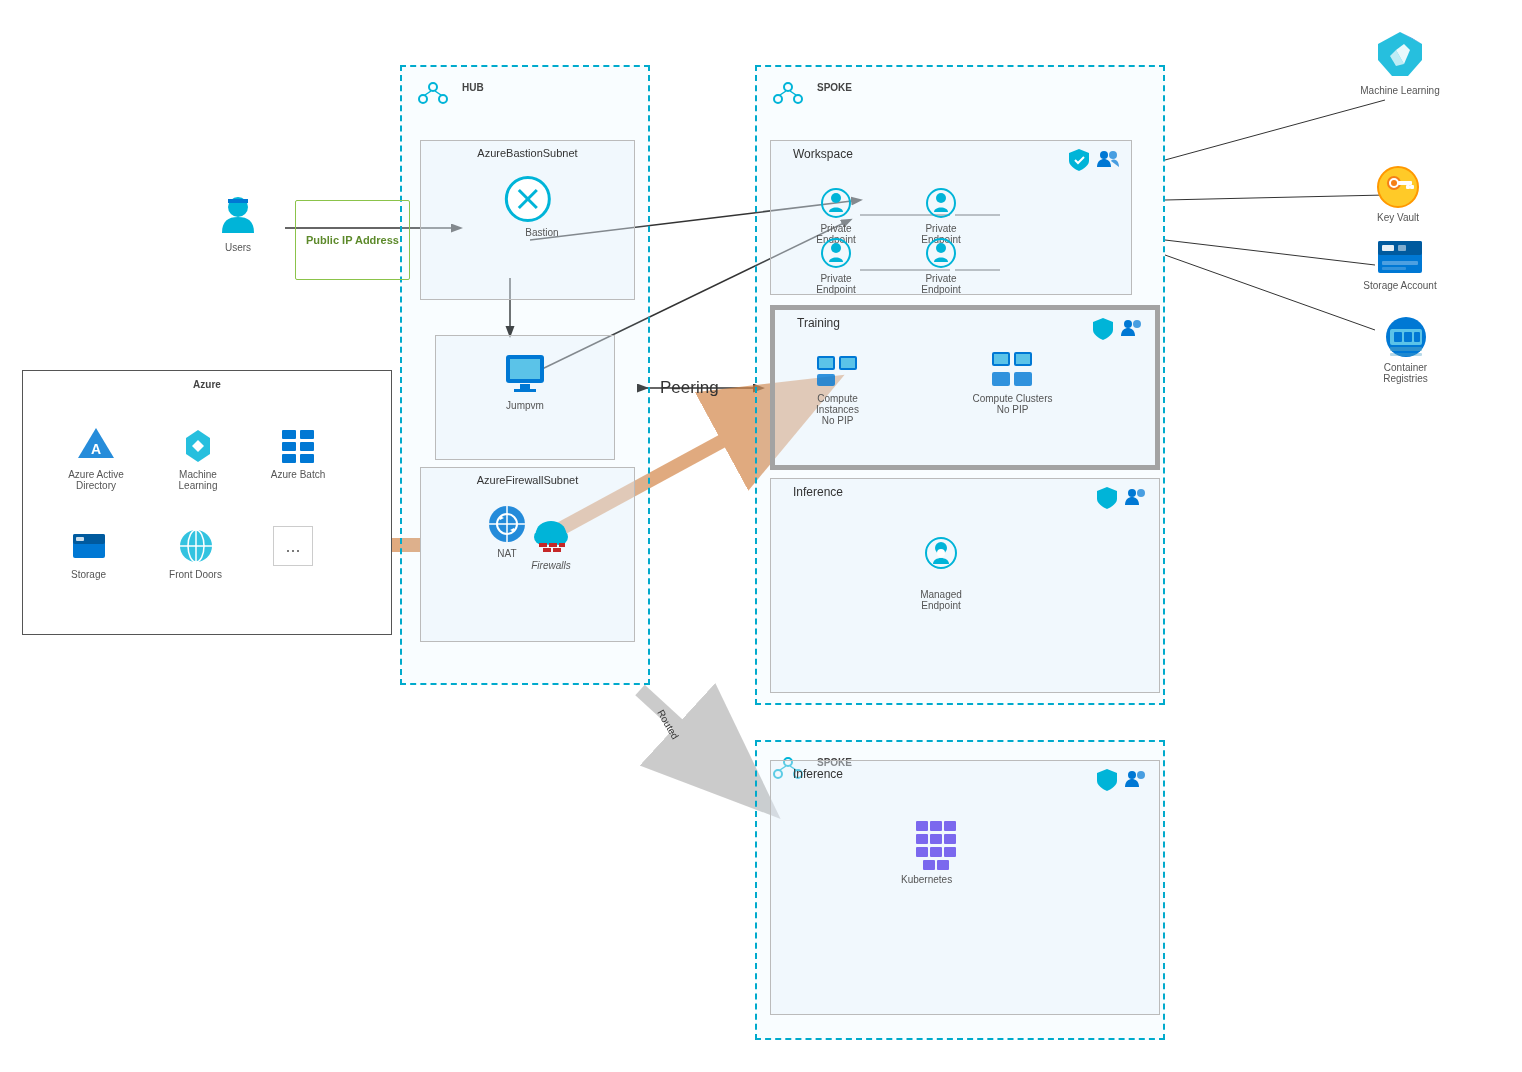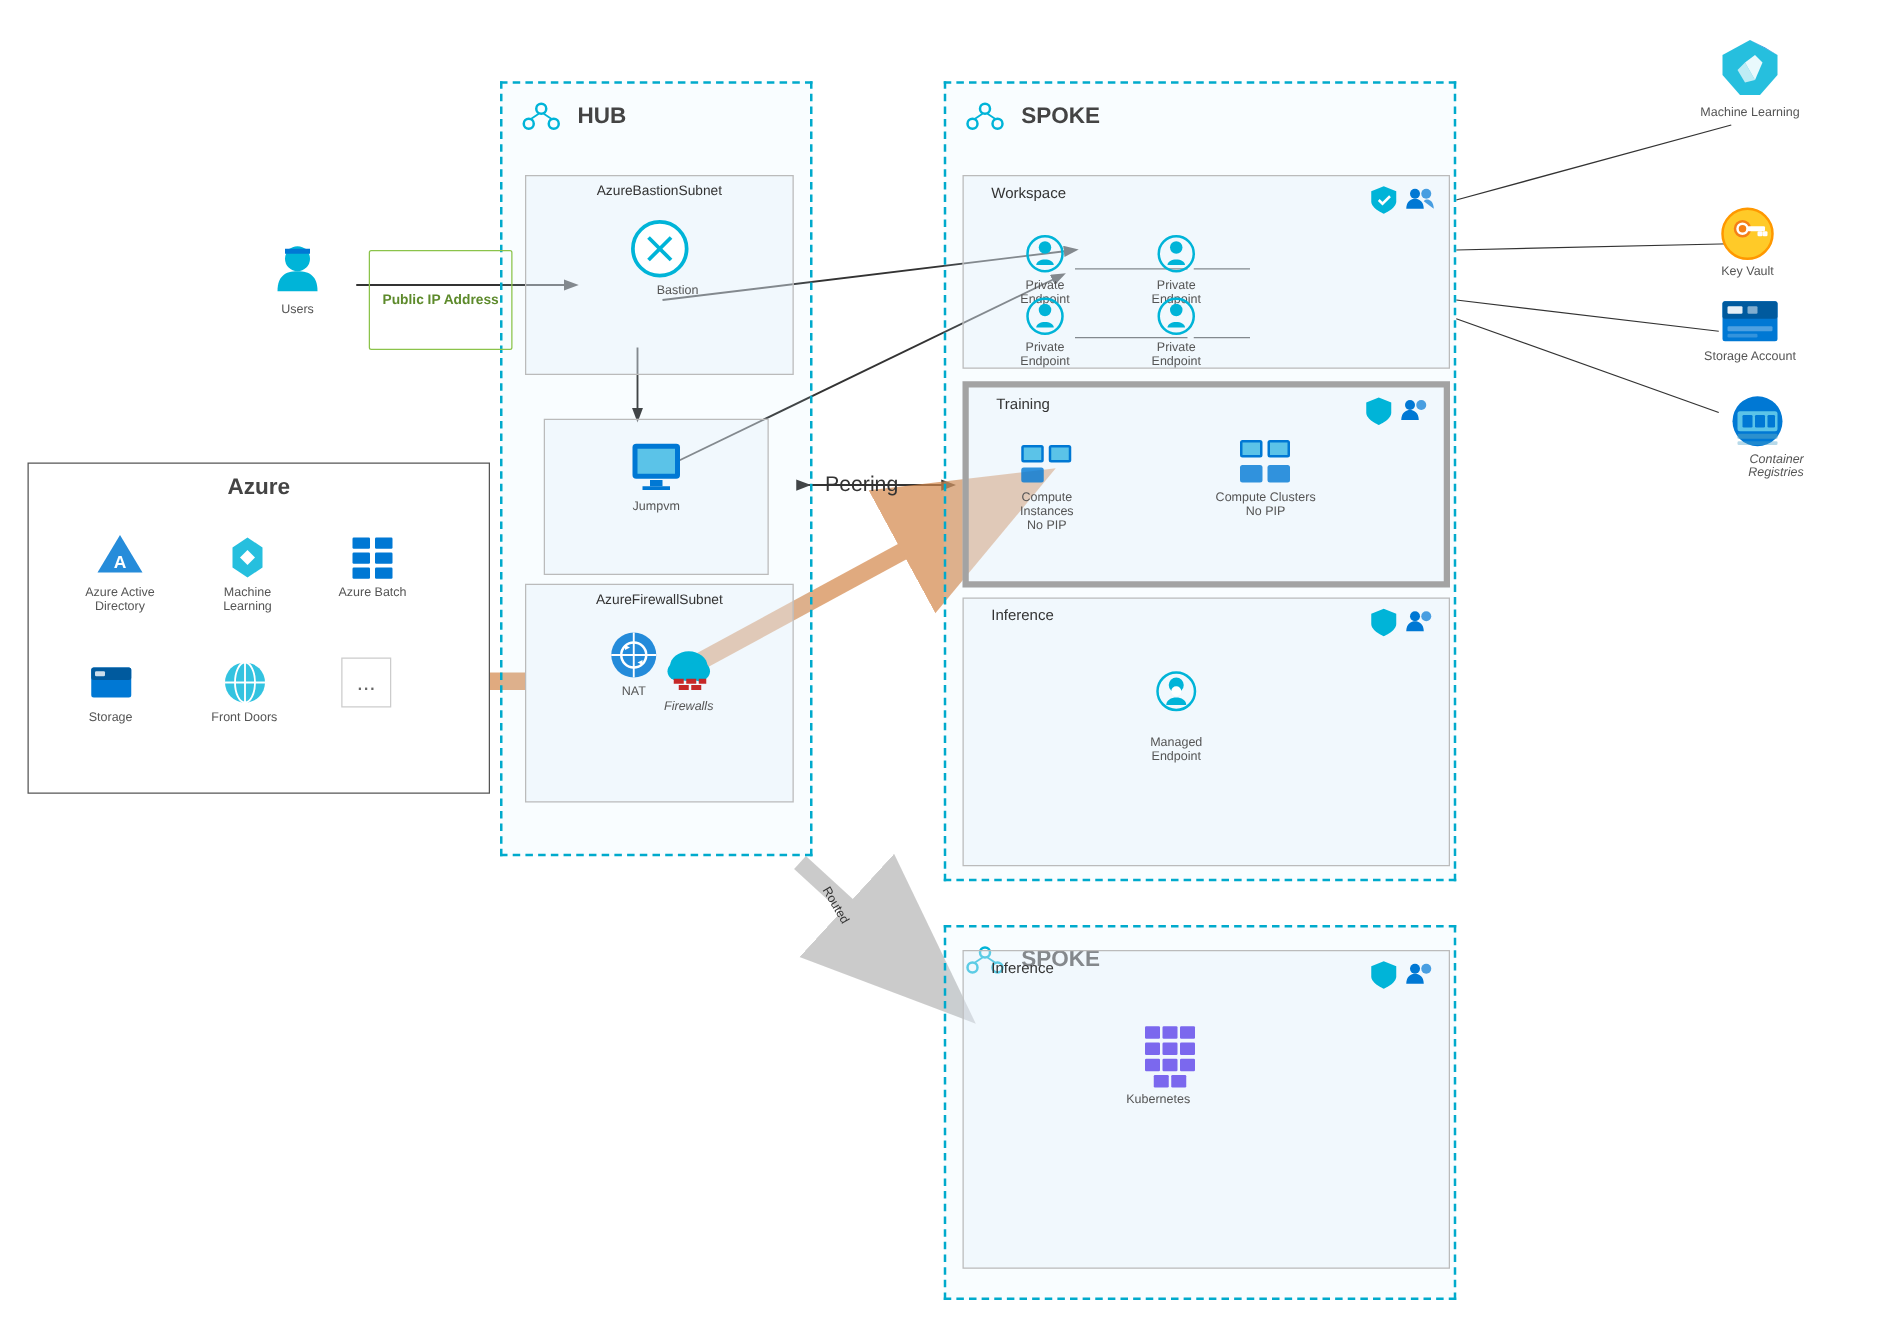--- a/index.html
+++ b/index.html
@@ -18,21 +18,21 @@
       background: transparent;
     }
     .label {
       position: absolute;
       font-size: 12px;
       color: #333;
       text-align: center;
       pointer-events: none;
     }
     .label-lg {
-      font-size: 18px;
+      font-size: 10px;
       font-weight: 600;
       color: #444;
       text-align: center;
     }
     .label-sm {
       font-size: 10px;
       color: #555;
     }
     
     .icon {
@@ -80,21 +80,21 @@
       width: 410px;
       height: 300px;
       border: 2px dashed #00aacc;
       background: rgba(200,240,255,0.1);
     }
     
     .workspace-box {
       position: absolute;
       left: 770px;
       top: 140px;
-      width: 390px;
+      width: 362px;
       height: 155px;
       border: 1px solid #bbb;
       background: rgba(230,240,250,0.4);
     }
     .training-box {
       position: absolute;
       left: 770px;
       top: 305px;
       width: 390px;
       height: 165px;
@@ -590,18 +590,18 @@
   <svg width="44" height="44" viewBox="0 0 44 44">
     <ellipse cx="22" cy="22" rx="20" ry="20" fill="#0078D4"></ellipse>
     <rect x="6" y="14" width="32" height="16" rx="2" fill="#5BC3E8"></rect>
     <rect x="10" y="17" width="8" height="10" fill="#0078D4" rx="1"></rect>
     <rect x="20" y="17" width="8" height="10" fill="#0078D4" rx="1"></rect>
     <rect x="30" y="17" width="6" height="10" fill="#0078D4" rx="1"></rect>
 
     <rect x="6" y="32" width="32" height="4" rx="1" fill="#4AA0C8" opacity="0.6"></rect>
     <rect x="6" y="38" width="32" height="3" rx="1" fill="#4AA0C8" opacity="0.4"></rect>
   </svg>
-  <span class="label label-sm" style="position:static; width:75px; text-align:right;font-style:italic;">Container<br>Registries</span>
+  <span class="label label-sm" style="position:static; width:75px; text-align:center;">Container<br>Registries</span>
 </div>
 
 <div class="label" style="position:absolute; left:660px; top:378px; font-size:17px;">Peering</div>
 
 <div class="label" style="position:absolute; left:660px; top:705px; font-size:10px; transform:rotate(60deg); transform-origin:left center;">Routed</div>
 
 </body></html>

